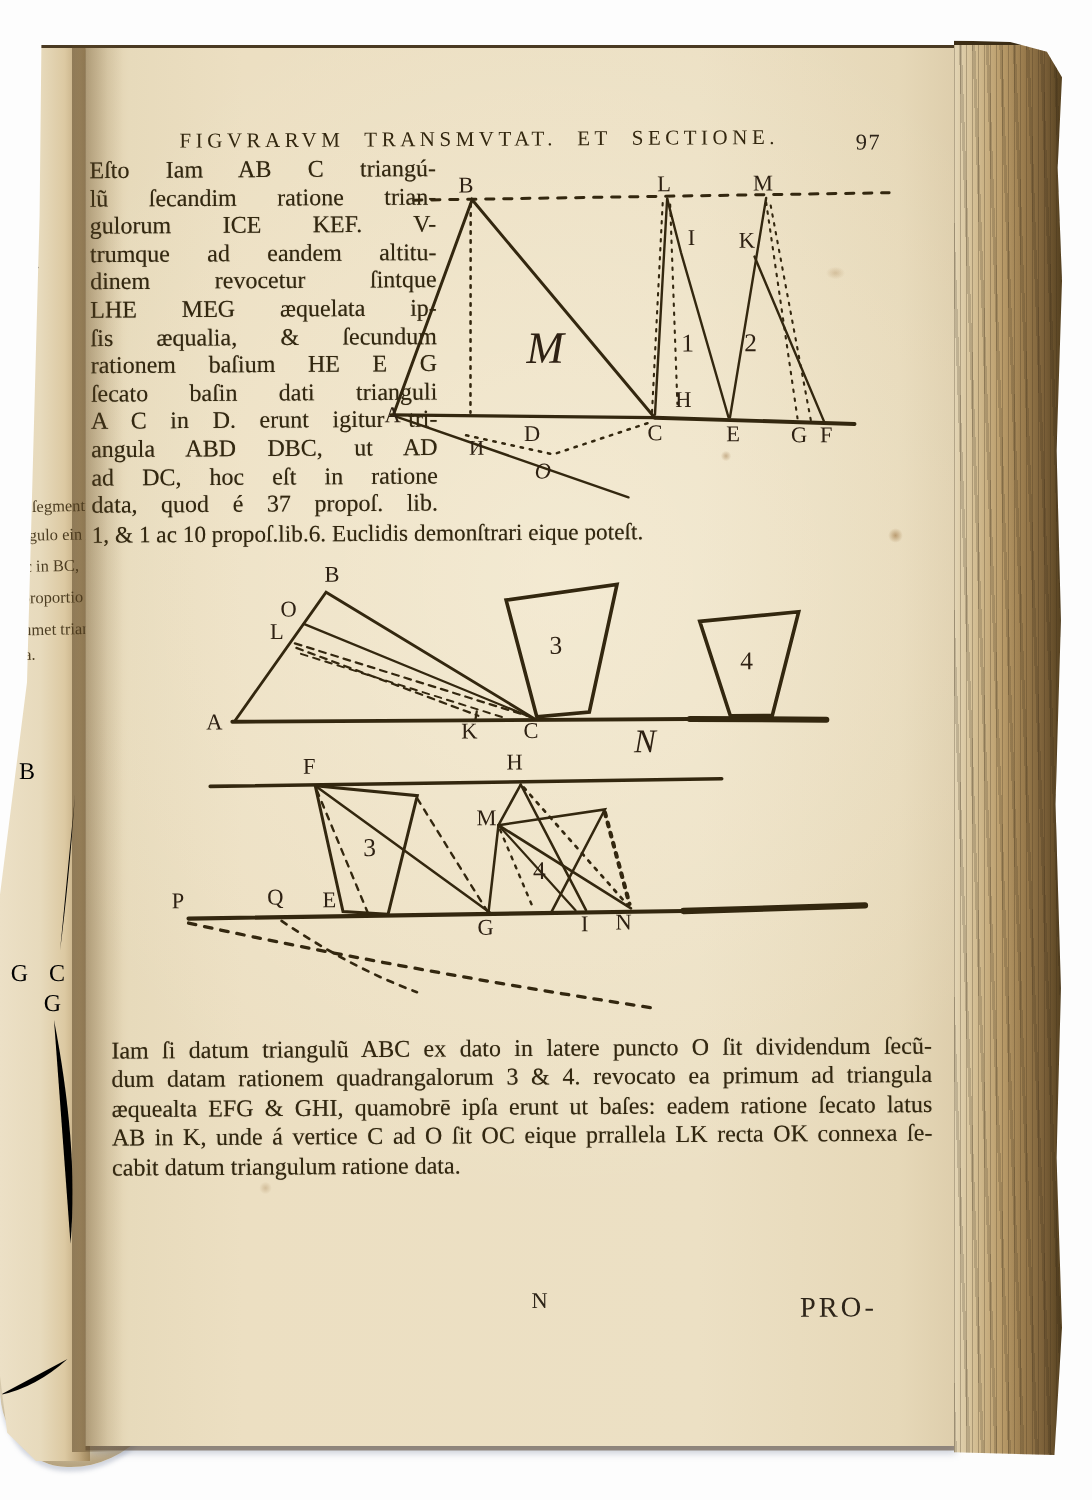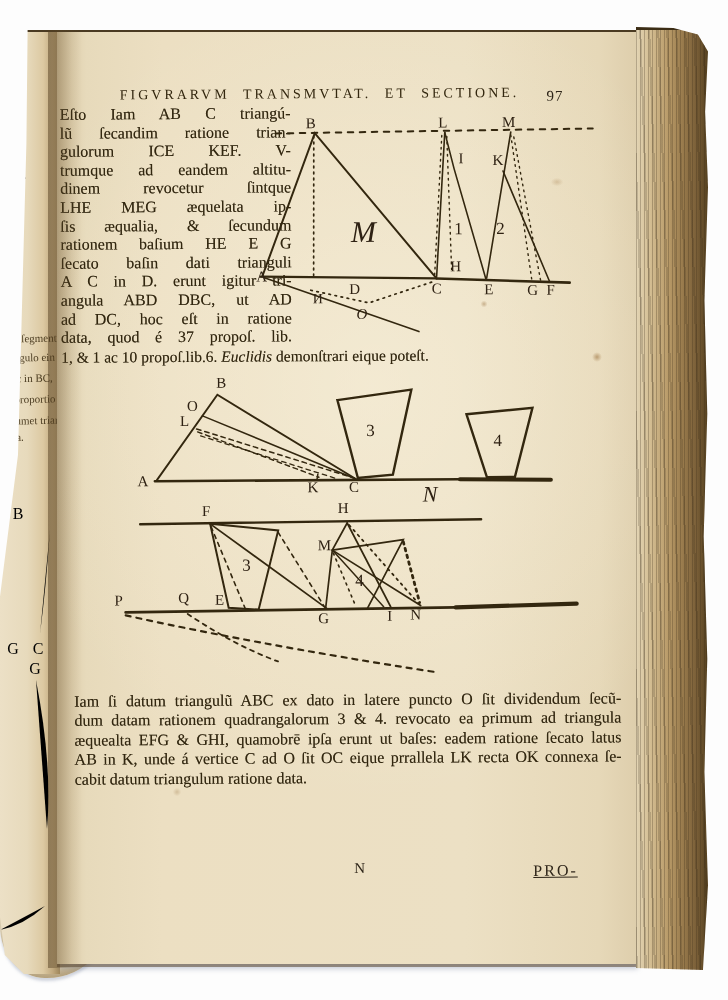--- a/index.html
+++ b/index.html
@@ -26,33 +26,33 @@
       radial-gradient(5px 5px at 427px 272px,rgba(150,110,60,.45),transparent 70%),
       radial-gradient(9px 6px at 500px 150px,rgba(160,120,70,.30),transparent 70%),
       radial-gradient(6px 6px at 120px 760px,rgba(150,112,62,.30),transparent 70%),
       radial-gradient(90% 62% at 54% 38%,rgba(255,250,234,.38),transparent 72%),
       linear-gradient(90deg,#d9c7a2 0%,#e7dabb 5%,#ecdfc2 18%,#ece0c4 70%,#e6d8b8 93%,#ddcdab 100%);
     border-top:2px solid #4a3a22;
     box-shadow:0 3px 0 rgba(90,70,45,.55),0 7px 5px -2px rgba(125,135,160,.4);}
   .content{position:absolute;inset:0;transform:rotate(-.35deg);}
   .running-head{position:absolute;left:40px;top:54px;width:450px;text-align:center;
     font-size:14px;letter-spacing:3px;word-spacing:7px;color:#33270f;}
-  .folio{position:absolute;left:492px;top:57px;font-size:15px;letter-spacing:1px;}
+  .folio{position:absolute;left:516px;top:57px;font-size:15px;letter-spacing:1px;}
   .intro-col{position:absolute;left:5px;top:72px;width:231px;font-size:16px;line-height:18.6px;
     color:#32270f;text-shadow:0 0 .5px rgba(46,37,25,.55);}
   .intro-col .ln{text-align:justify;text-align-last:justify;white-space:nowrap;}
   .cont-line{position:absolute;left:5px;top:315px;width:490px;font-size:15.5px;color:#32270f;
     text-shadow:0 0 .5px rgba(46,37,25,.55);}
-  .cont-line .it{font-style:italic;}
+  .cont-line .it{}
   .closing-par{position:absolute;left:16px;top:658px;width:547px;font-size:16px;line-height:19.4px;
     color:#32270f;text-shadow:0 0 .5px rgba(46,37,25,.55);}
   .closing-par .ln{text-align:justify;text-align-last:justify;white-space:nowrap;}
   .closing-par .ln.last{text-align-last:left;}
   .sig{position:absolute;left:295px;top:828px;font-size:15px;letter-spacing:1px;}
-  .catch{position:absolute;left:474px;top:831px;font-size:16px;letter-spacing:2px;text-decoration:underline;}
+  .catch{position:absolute;left:474px;top:831px;font-size:19px;letter-spacing:2px;}
   
   .fig{position:absolute;}
   .fig svg{display:block;}
   .fig line,.fig path,.fig polyline,.fig polygon{stroke:#33270f;fill:none;stroke-linecap:round;}
   .fig text{fill:#2e2113;font-size:15px;font-family:"Liberation Serif","DejaVu Serif",serif;}
   .fig text.num{font-size:17px;}
   .fig text.script{font-style:italic;}
   
   .fore-edge{position:absolute;left:636px;top:27px;width:72px;height:940px;z-index:3;
     background:

